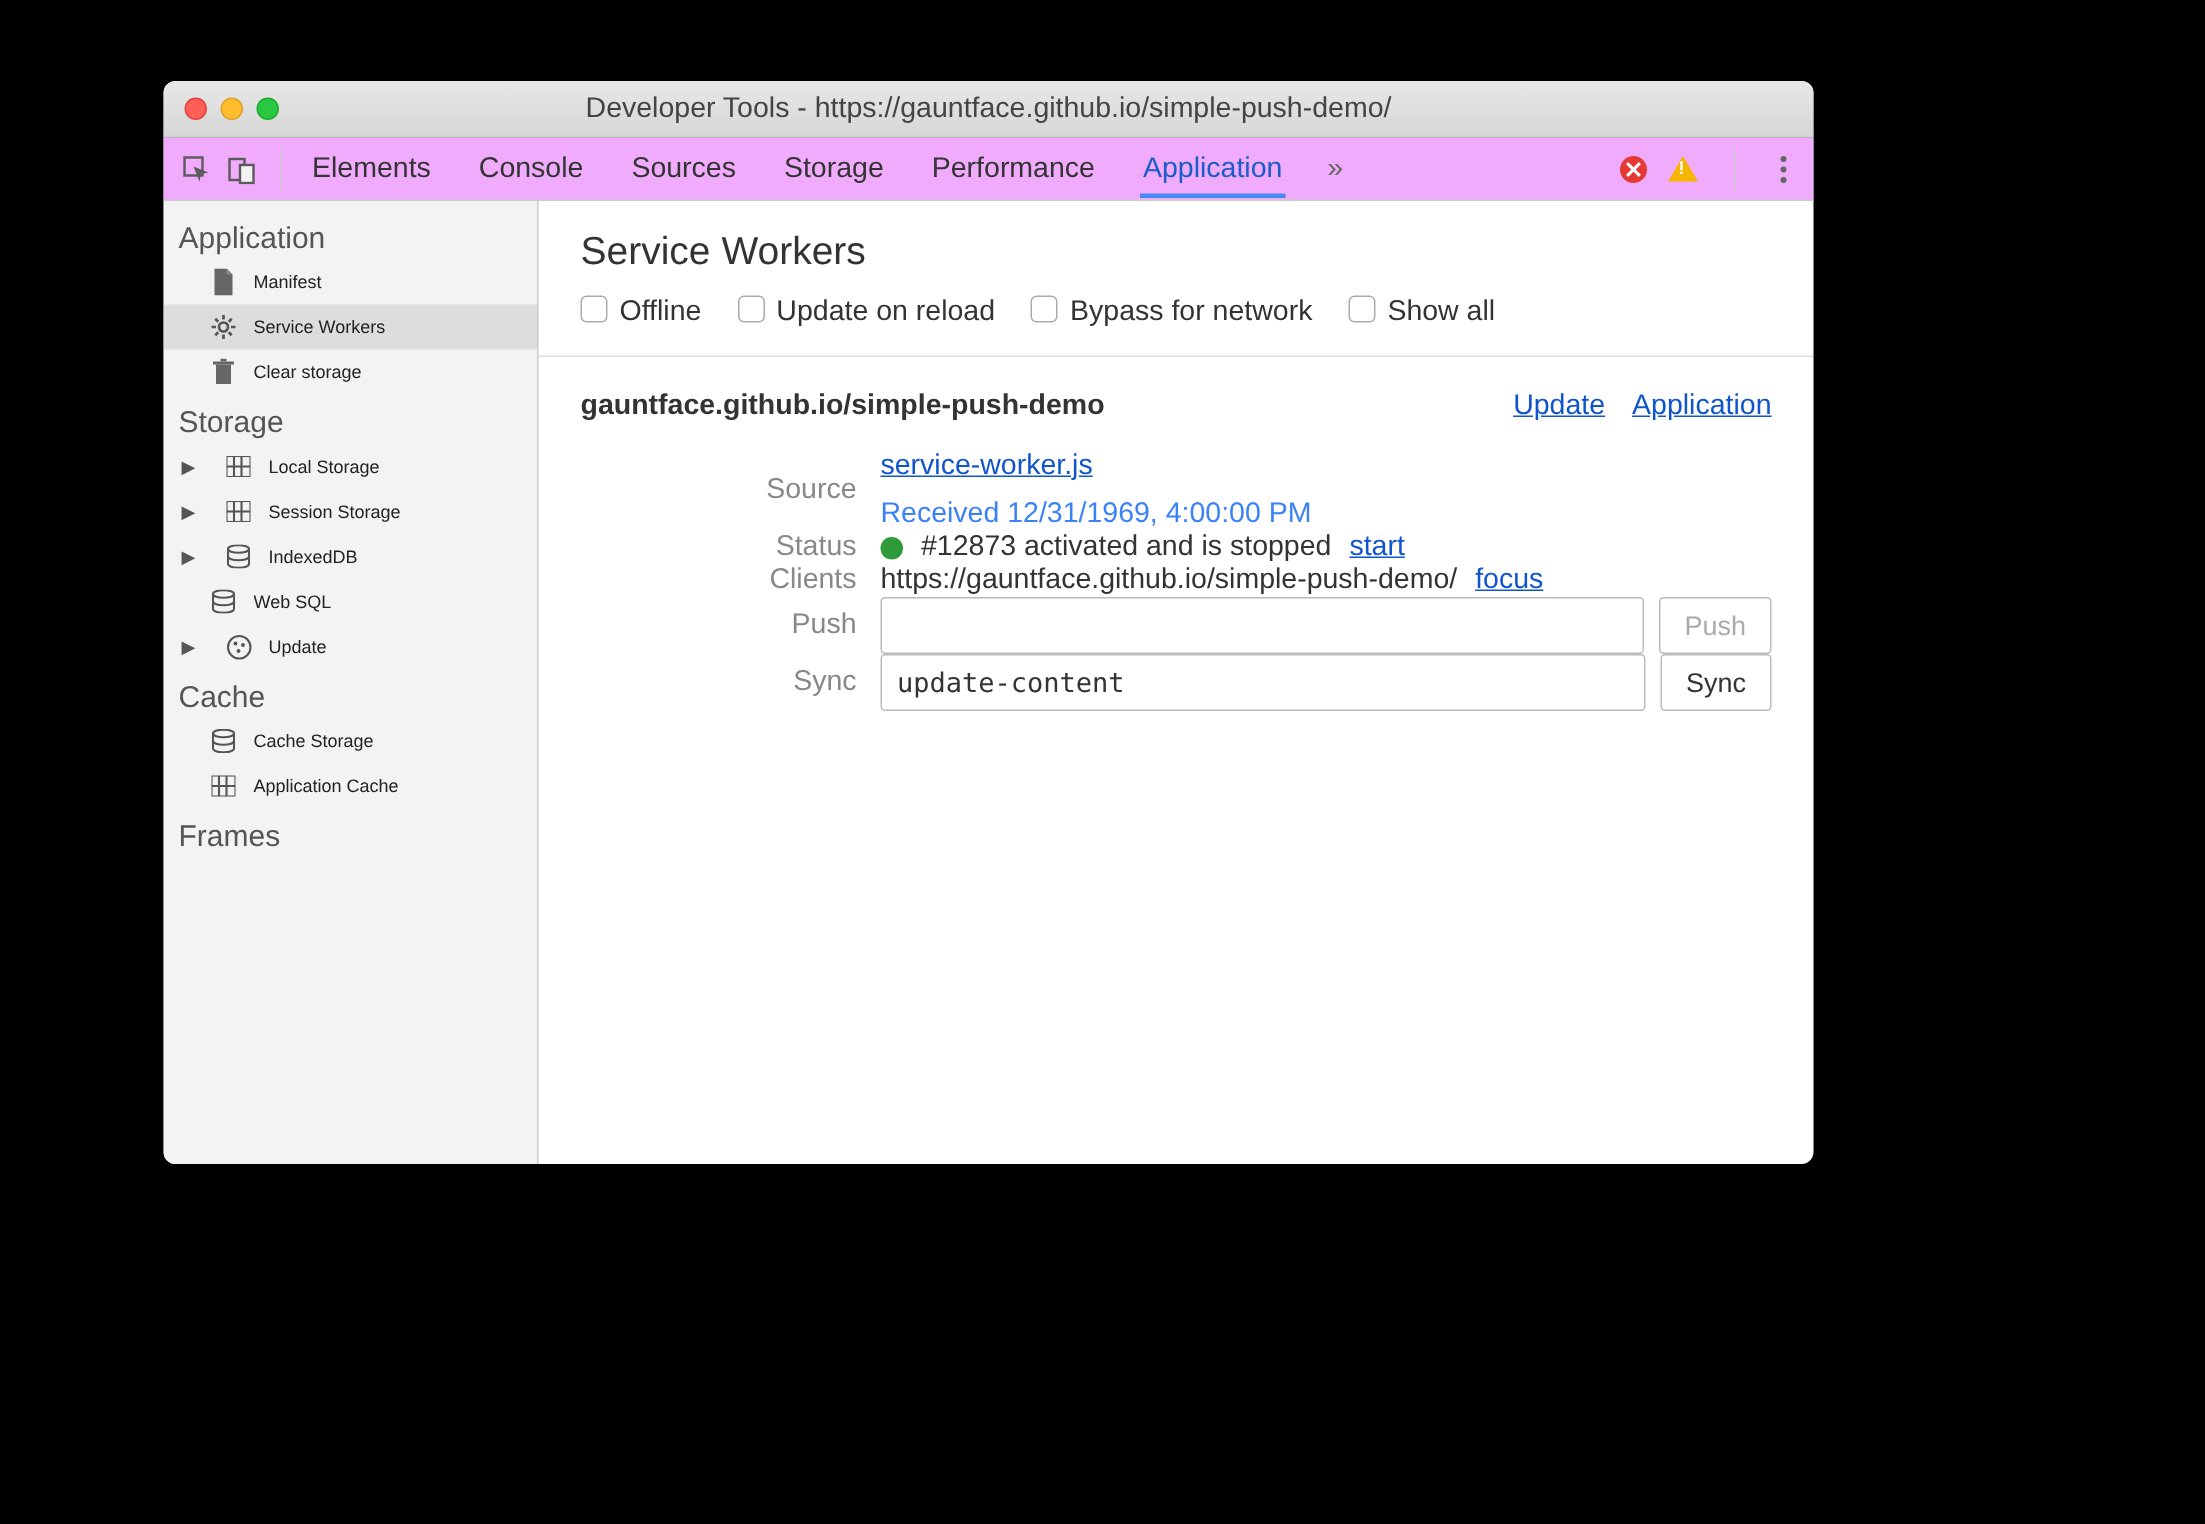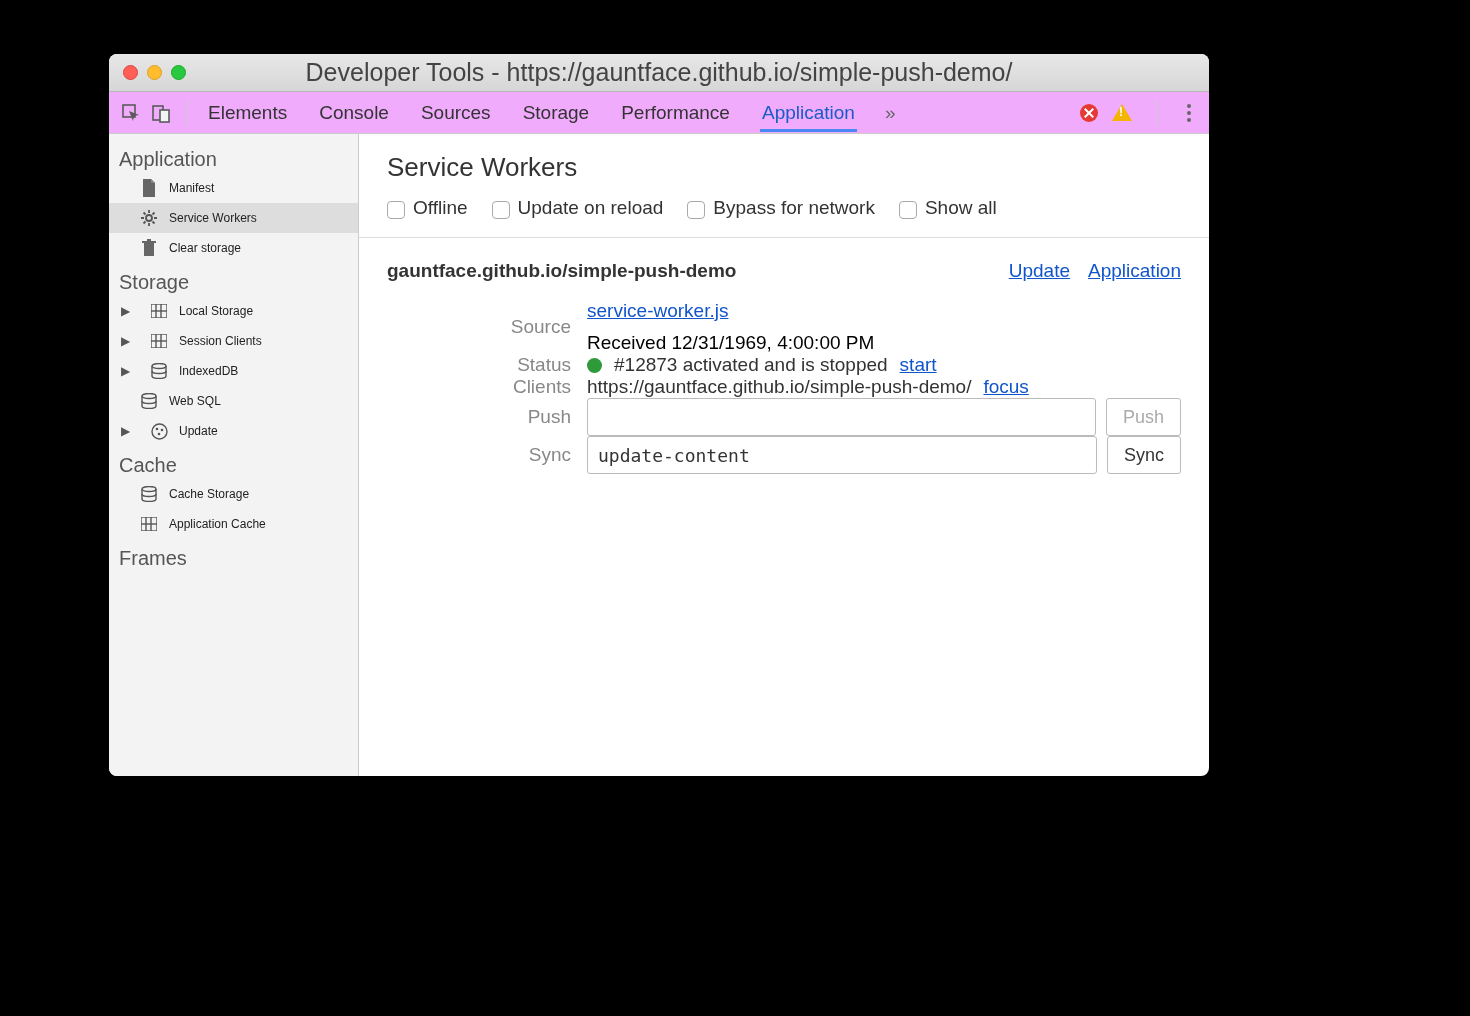--- a/index.html
+++ b/index.html
@@ -34,21 +34,21 @@
     align-items: center;
     position: relative;
   }
   .traffic { display:flex; gap:9px; margin-left:14px; }
   .dot { width:15px; height:15px; border-radius:50%; }
   .dot.red{background:#ff5f57;border:1px solid #e0443e;}
   .dot.yellow{background:#ffbd2e;border:1px solid #dea123;}
   .dot.green{background:#28c940;border:1px solid #1aab29;}
   .title-text{
     position:absolute; left:0; right:0; text-align:center;
-    font-size:25px; color:#444;
+    font-size:19px; color:#444;
     pointer-events:none;
   }
   
   .toolbar {
     height: 42px;
     background:#f0abfc;
     border-bottom:1px solid #ccc;
     display:flex; align-items:center; padding:0 8px;
     gap: 2px;
   }
@@ -88,39 +88,39 @@
   .sb-item.selected{background:#ddd;}
   .sb-item .arrow{width:12px;display:inline-block;color:#555;margin-left:-18px;margin-right:6px;}
   .sb-icon{width:20px;height:20px;display:inline-flex;align-items:center;justify-content:center;color:#555;}
   
   .main{flex:1;overflow:auto;}
   .sw-header{
     padding:18px 28px 12px 28px;
   }
   .sw-title{font-size:26px;color:#333;margin-bottom:14px;}
   .chk-row{display:flex;gap:24px;align-items:center;}
-  .chk{display:flex;align-items:flex-end;gap:8px;color:#333;}
+  .chk{display:flex;align-items:flex-start;gap:8px;color:#333;}
   .chk .box{width:18px;height:18px;border:1px solid #aaa;border-radius:4px;background:#fff;}
   .hr{height:1px;background:#ddd;margin:6px 0 0 0;}
   .origin-row{
     display:flex;align-items:center;justify-content:space-between;
     padding:22px 28px 18px 28px;
   }
   .origin{font-weight:600;color:#333;}
   .links{display:flex;gap:18px;}
   a.link{color:#1155cc;text-decoration:underline;cursor:pointer;}
   .grid{
     display:grid;
     grid-template-columns: 200px 1fr;
     padding:0 28px 24px 28px;
     align-items:center;
   }
   .lbl{color:#888;text-align:right;padding-right:16px;}
   .val{color:#333;display:flex;align-items:center;gap:12px;flex-wrap:wrap;}
-  .sub{color:#000000;margin-top:10px;}
+  .sub{color:#3b82f6;margin-top:10px;}
   .status-dot{width:15px;height:15px;border-radius:50%;background:#2e9a3a;display:inline-block;}
   .input-row{display:flex;gap:10px;align-items:center;width:100%;}
   input.text{
     flex:1;height:38px;border:1px solid #bbb;border-radius:3px;
     padding:0 10px;font-size:18px;font-family:Menlo,monospace;color:#333;
   }
   button.btn{
     height:38px;padding:0 16px;border:1px solid #bbb;border-radius:3px;
     background:#fff;font-size:18px;color:#333;
   }
@@ -227,21 +227,21 @@
       <div class="sb-item">
         <span class="arrow">▶</span>
         <span class="sb-icon">
           <svg width="16" height="14" viewBox="0 0 16 14">
               <rect x="0" y="0" width="16" height="14" fill="none" stroke="#555" stroke-width="1.4"></rect>
               <line x1="0" y1="7" x2="16" y2="7" stroke="#555" stroke-width="1.4"></line>
               <line x1="5" y1="0" x2="5" y2="14" stroke="#555" stroke-width="1.4"></line>
               <line x1="10" y1="0" x2="10" y2="14" stroke="#555" stroke-width="1.4"></line>
             </svg>
         </span>
-        <span>Session Clients</span>
+        <span>Session Storage</span>
       </div>
       <div class="sb-item">
         <span class="arrow">▶</span>
         <span class="sb-icon">
           <svg width="16" height="16" viewBox="0 0 16 16">
               <ellipse cx="8" cy="3" rx="7" ry="2.5" fill="none" stroke="#555" stroke-width="1.4"></ellipse>
               <path d="M1 3v10c0 1.4 3.1 2.5 7 2.5s7-1.1 7-2.5V3" fill="none" stroke="#555" stroke-width="1.4"></path>
               <path d="M1 8c0 1.4 3.1 2.5 7 2.5s7-1.1 7-2.5" fill="none" stroke="#555" stroke-width="1.4"></path>
             </svg>
         </span>

